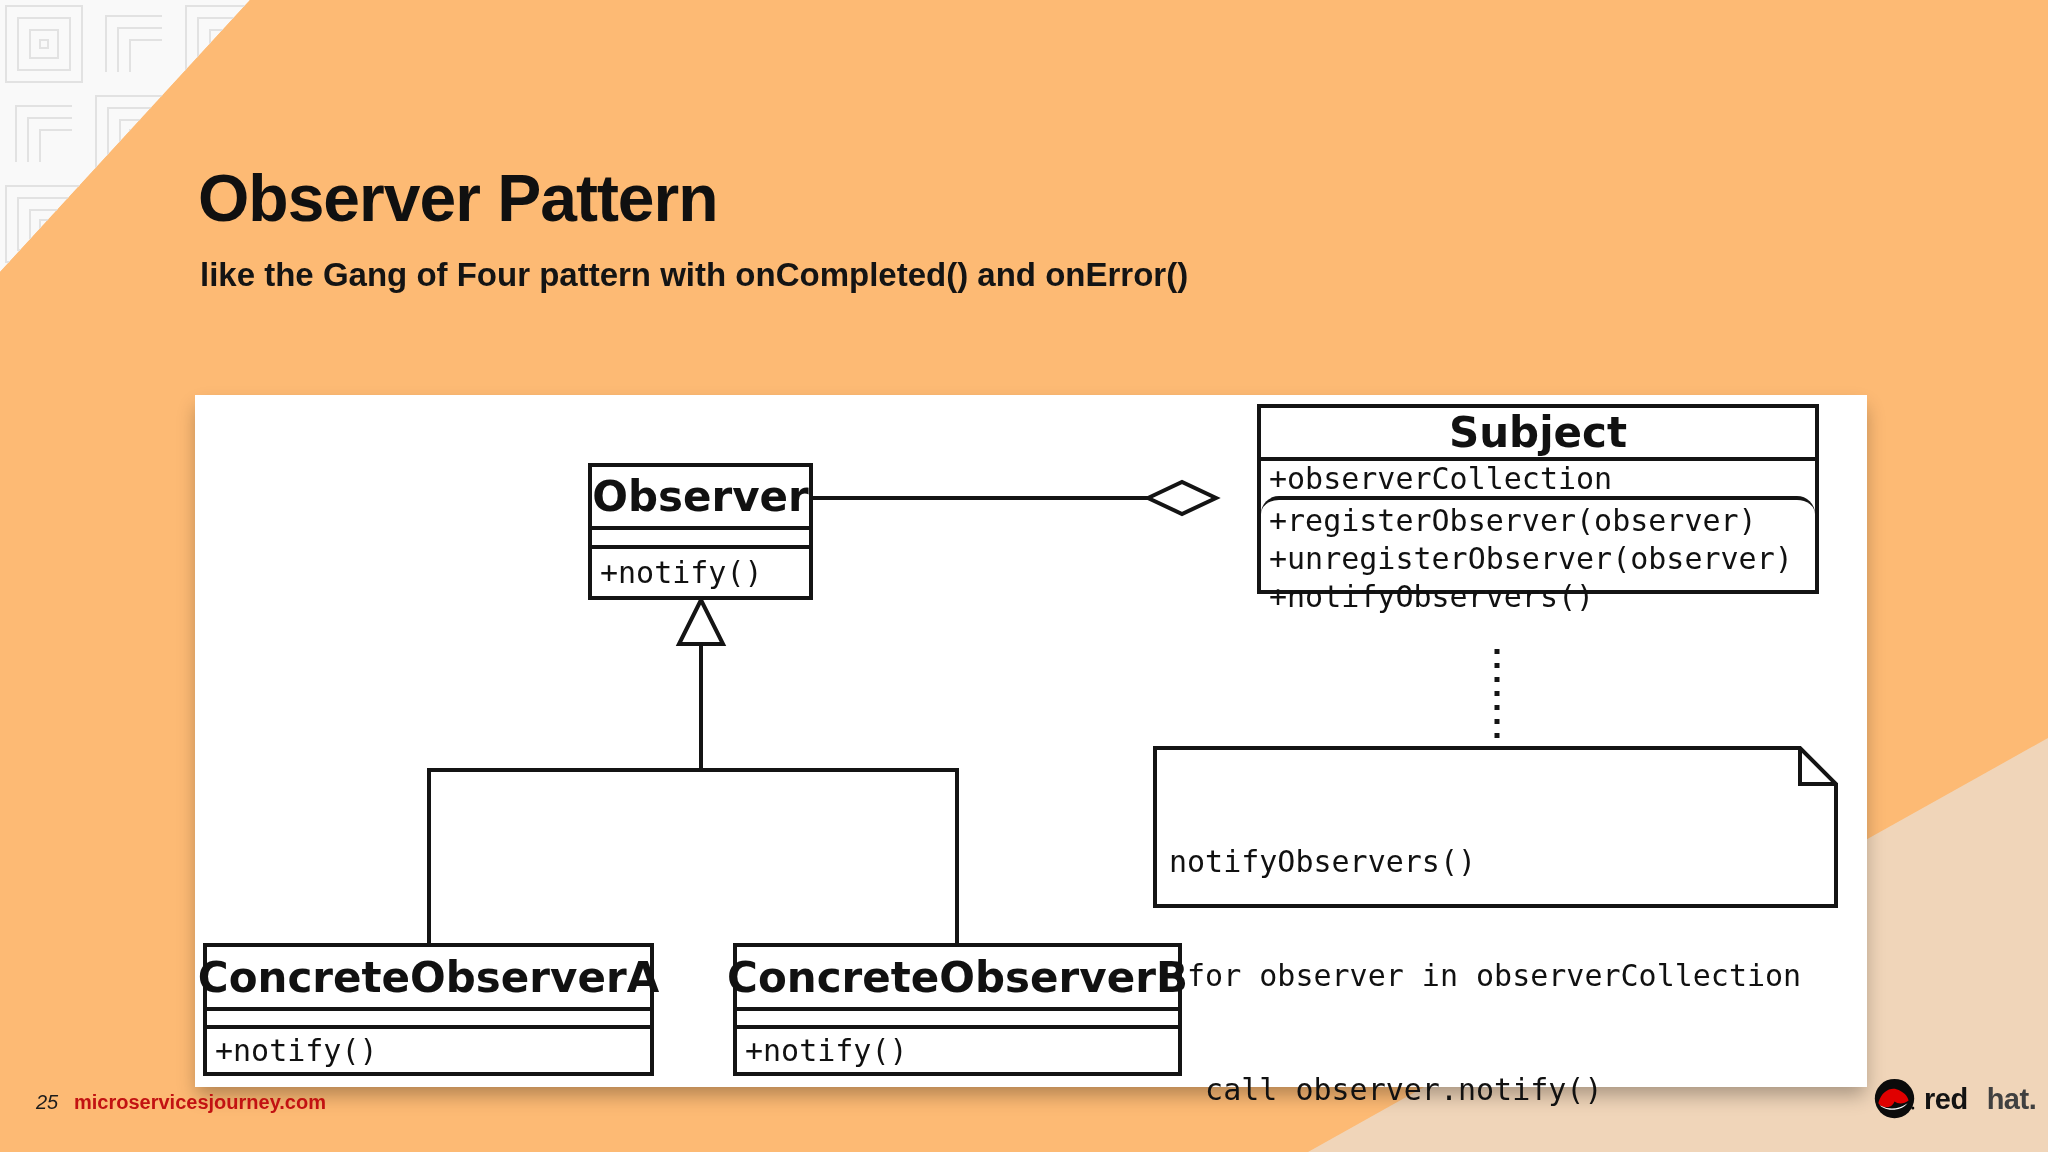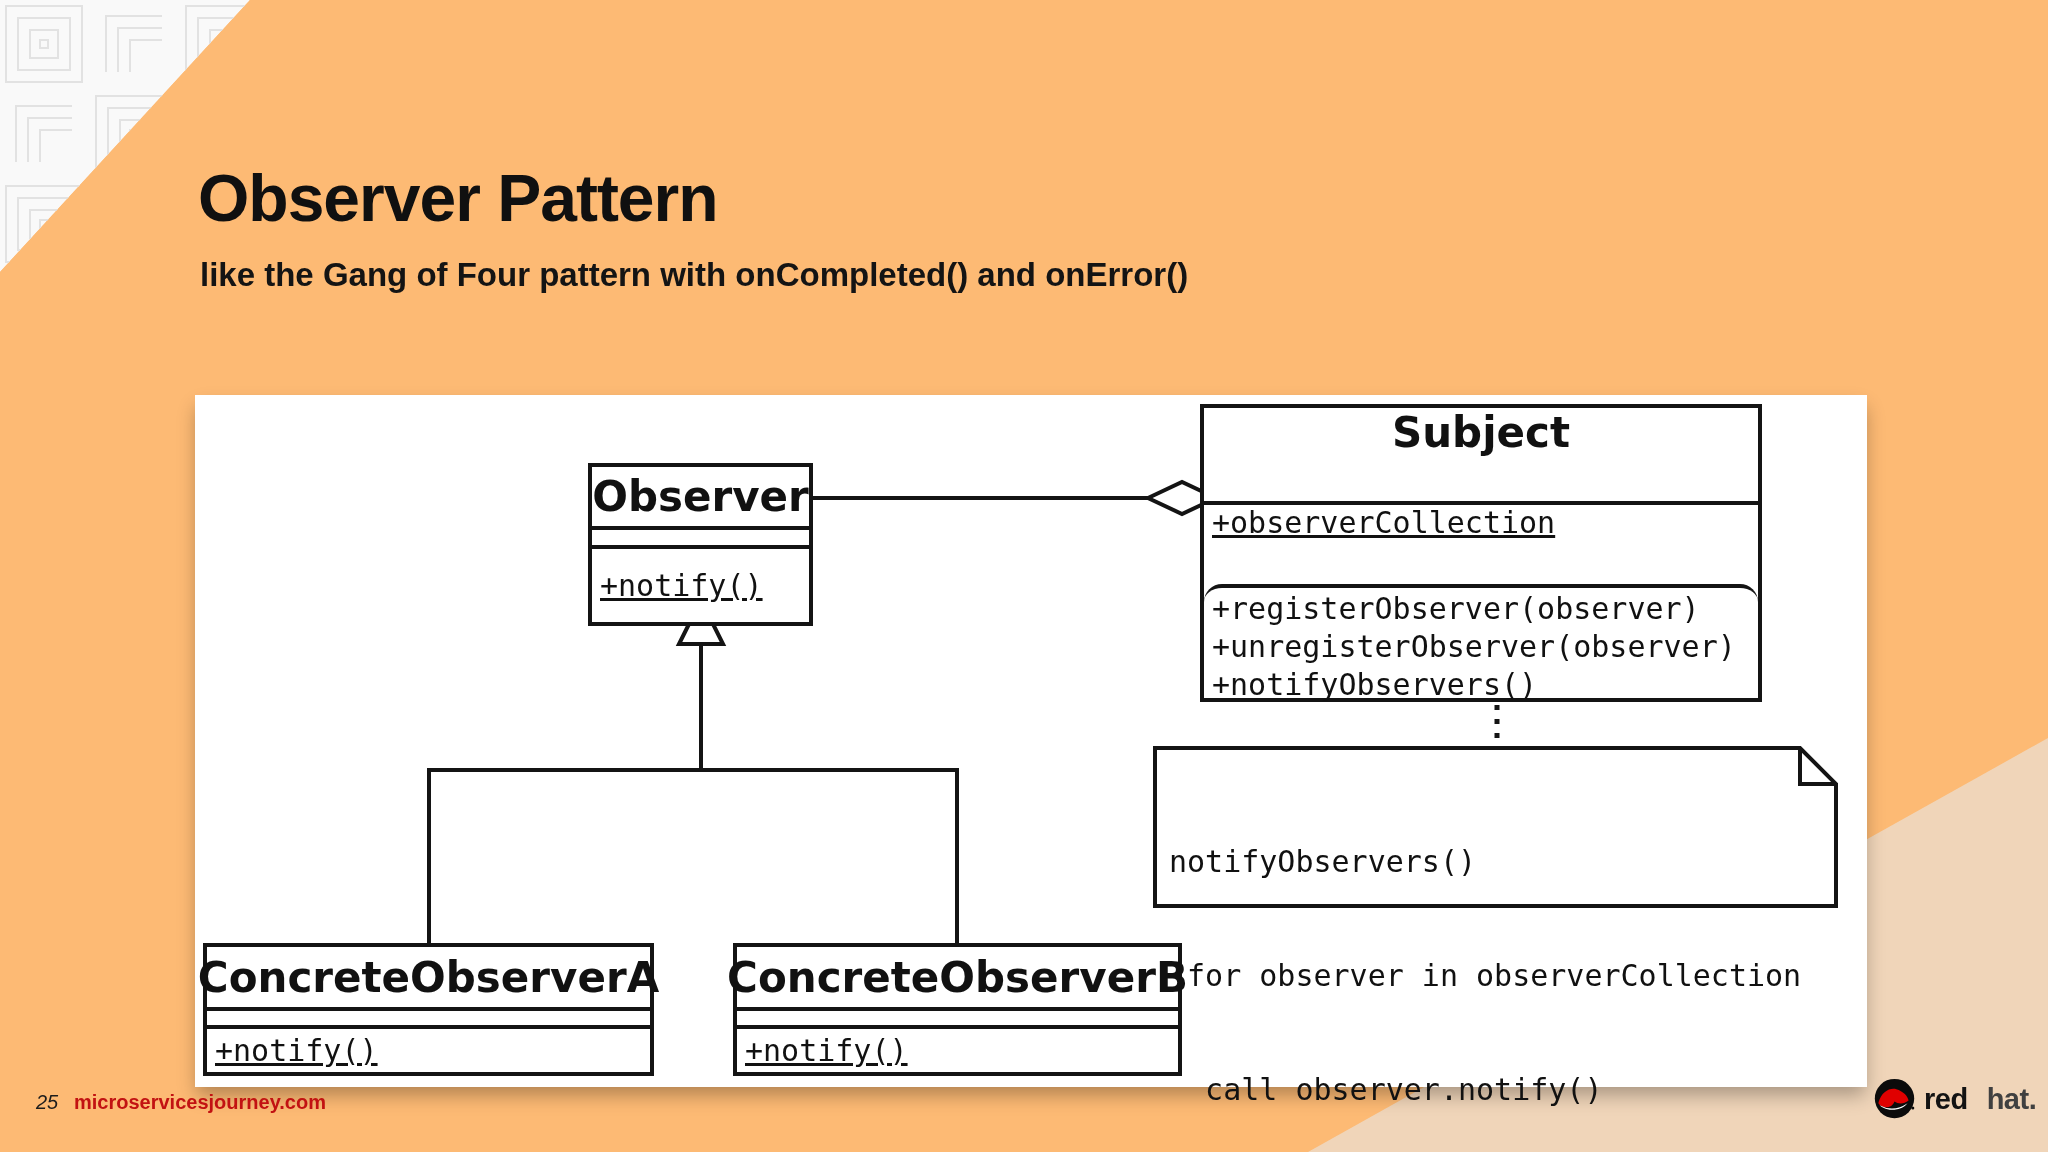--- a/index.html
+++ b/index.html
@@ -32,34 +32,34 @@
     position:absolute;background:#ffffff;border:4px solid #141414;
     box-sizing:border-box;display:flex;flex-direction:column;color:#111;
   }
   .uml-name{
     font-family:"DejaVu Sans",sans-serif;font-weight:bold;font-size:42px;
     display:flex;align-items:center;justify-content:center;
   }
   .uml-sep{border-top:4px solid #141414;}
   .uml-row{
     font-family:"DejaVu Sans Mono",monospace;font-size:30px;
-    display:flex;align-items:center;padding-left:8px;white-space:pre;text-decoration:underline;
+    display:flex;align-items:center;padding-left:8px;white-space:pre;
   }
   .uml-methods{padding-top:2px;border-radius:18px;}
   .uml-line{
     font-family:"DejaVu Sans Mono",monospace;font-size:30px;line-height:38px;
     padding-left:8px;white-space:pre;
   }
 
-  #box-observer {left:393px;top:68px; width:225px;height:163px;}
+  #box-observer {left:393px;top:68px; width:225px;height:137px;}
   #box-observer .uml-name{height:59px;}
   #box-observer .mid{height:15px;}
   #box-observer .uml-row{flex:1;}
 
-  #box-subject  {left:1005px;top:9px; width:562px;height:298px;gap:44px;}
+  #box-subject  {left:1062px;top:9px; width:562px;height:190px;}
   #box-subject .uml-name{height:64px;}
   #box-subject .attr{height:47px;}
 
   #box-concrete-a{left:8px;  top:548px;width:451px;height:133px;}
   #box-concrete-b{left:538px;top:548px;width:449px;height:133px;}
   .concrete .uml-name{height:60px;}
   .concrete .mid{height:14px;}
   .concrete .uml-row{flex:1;}
 
   .note-text{

